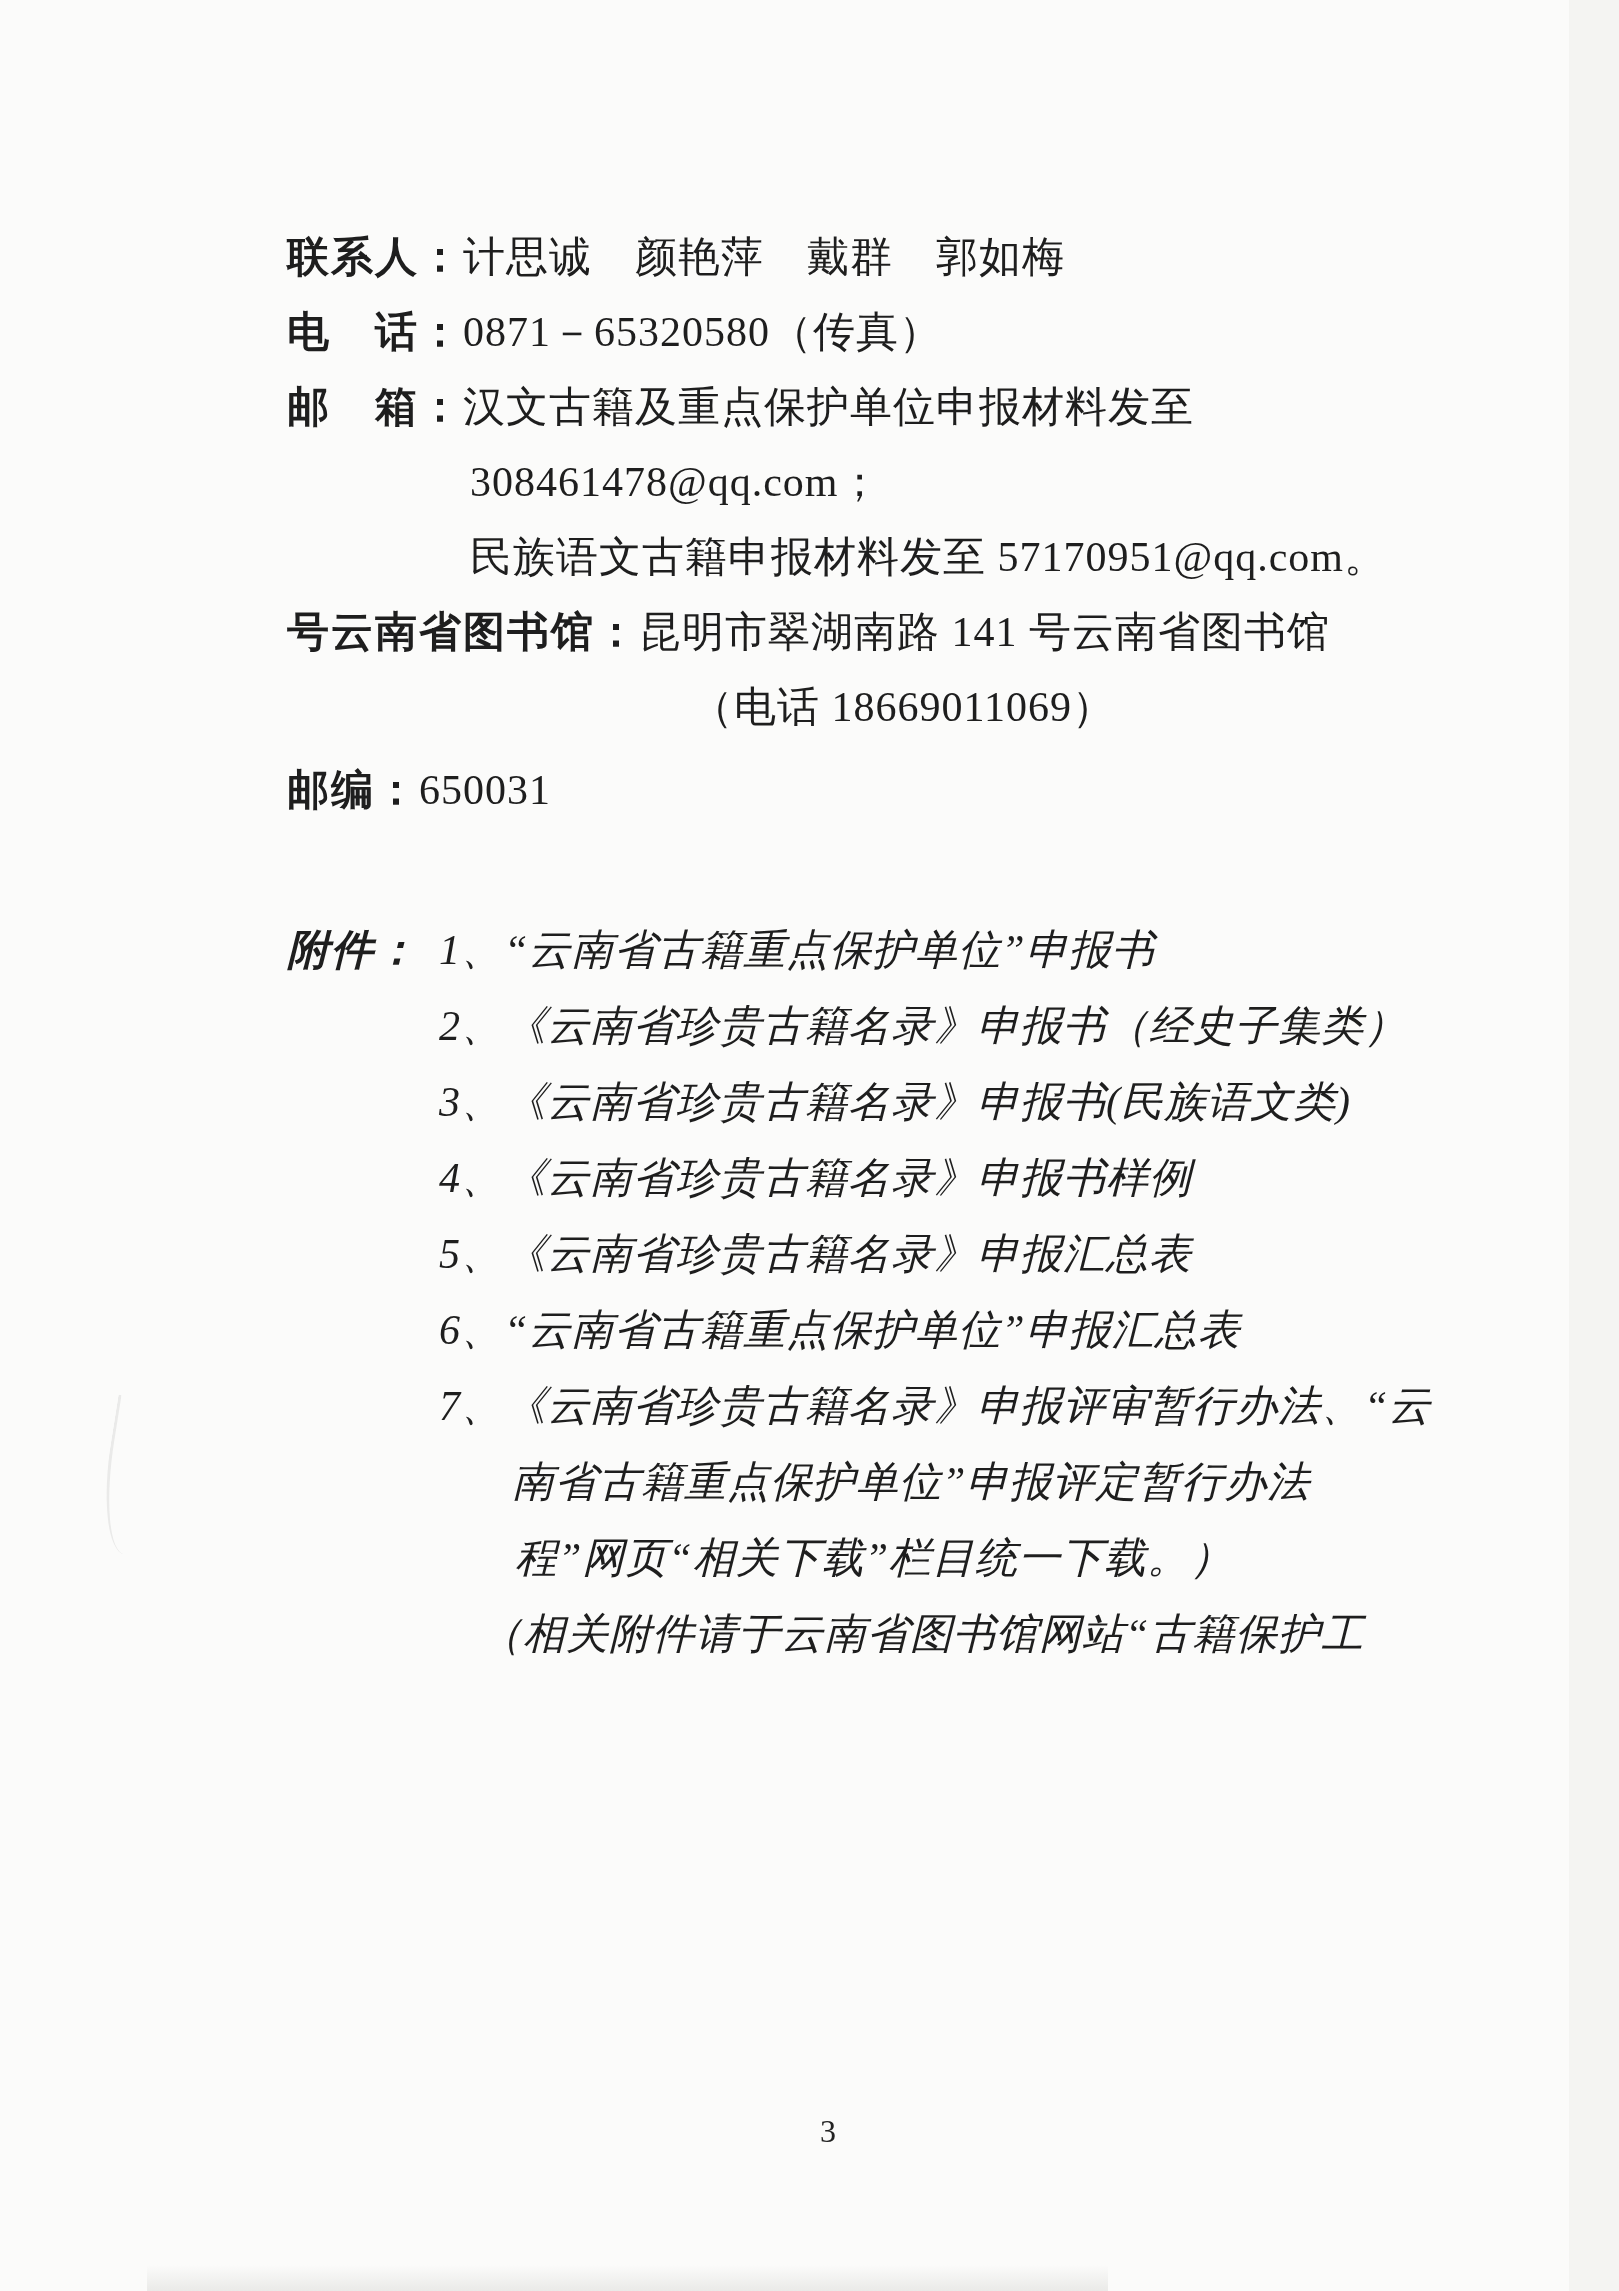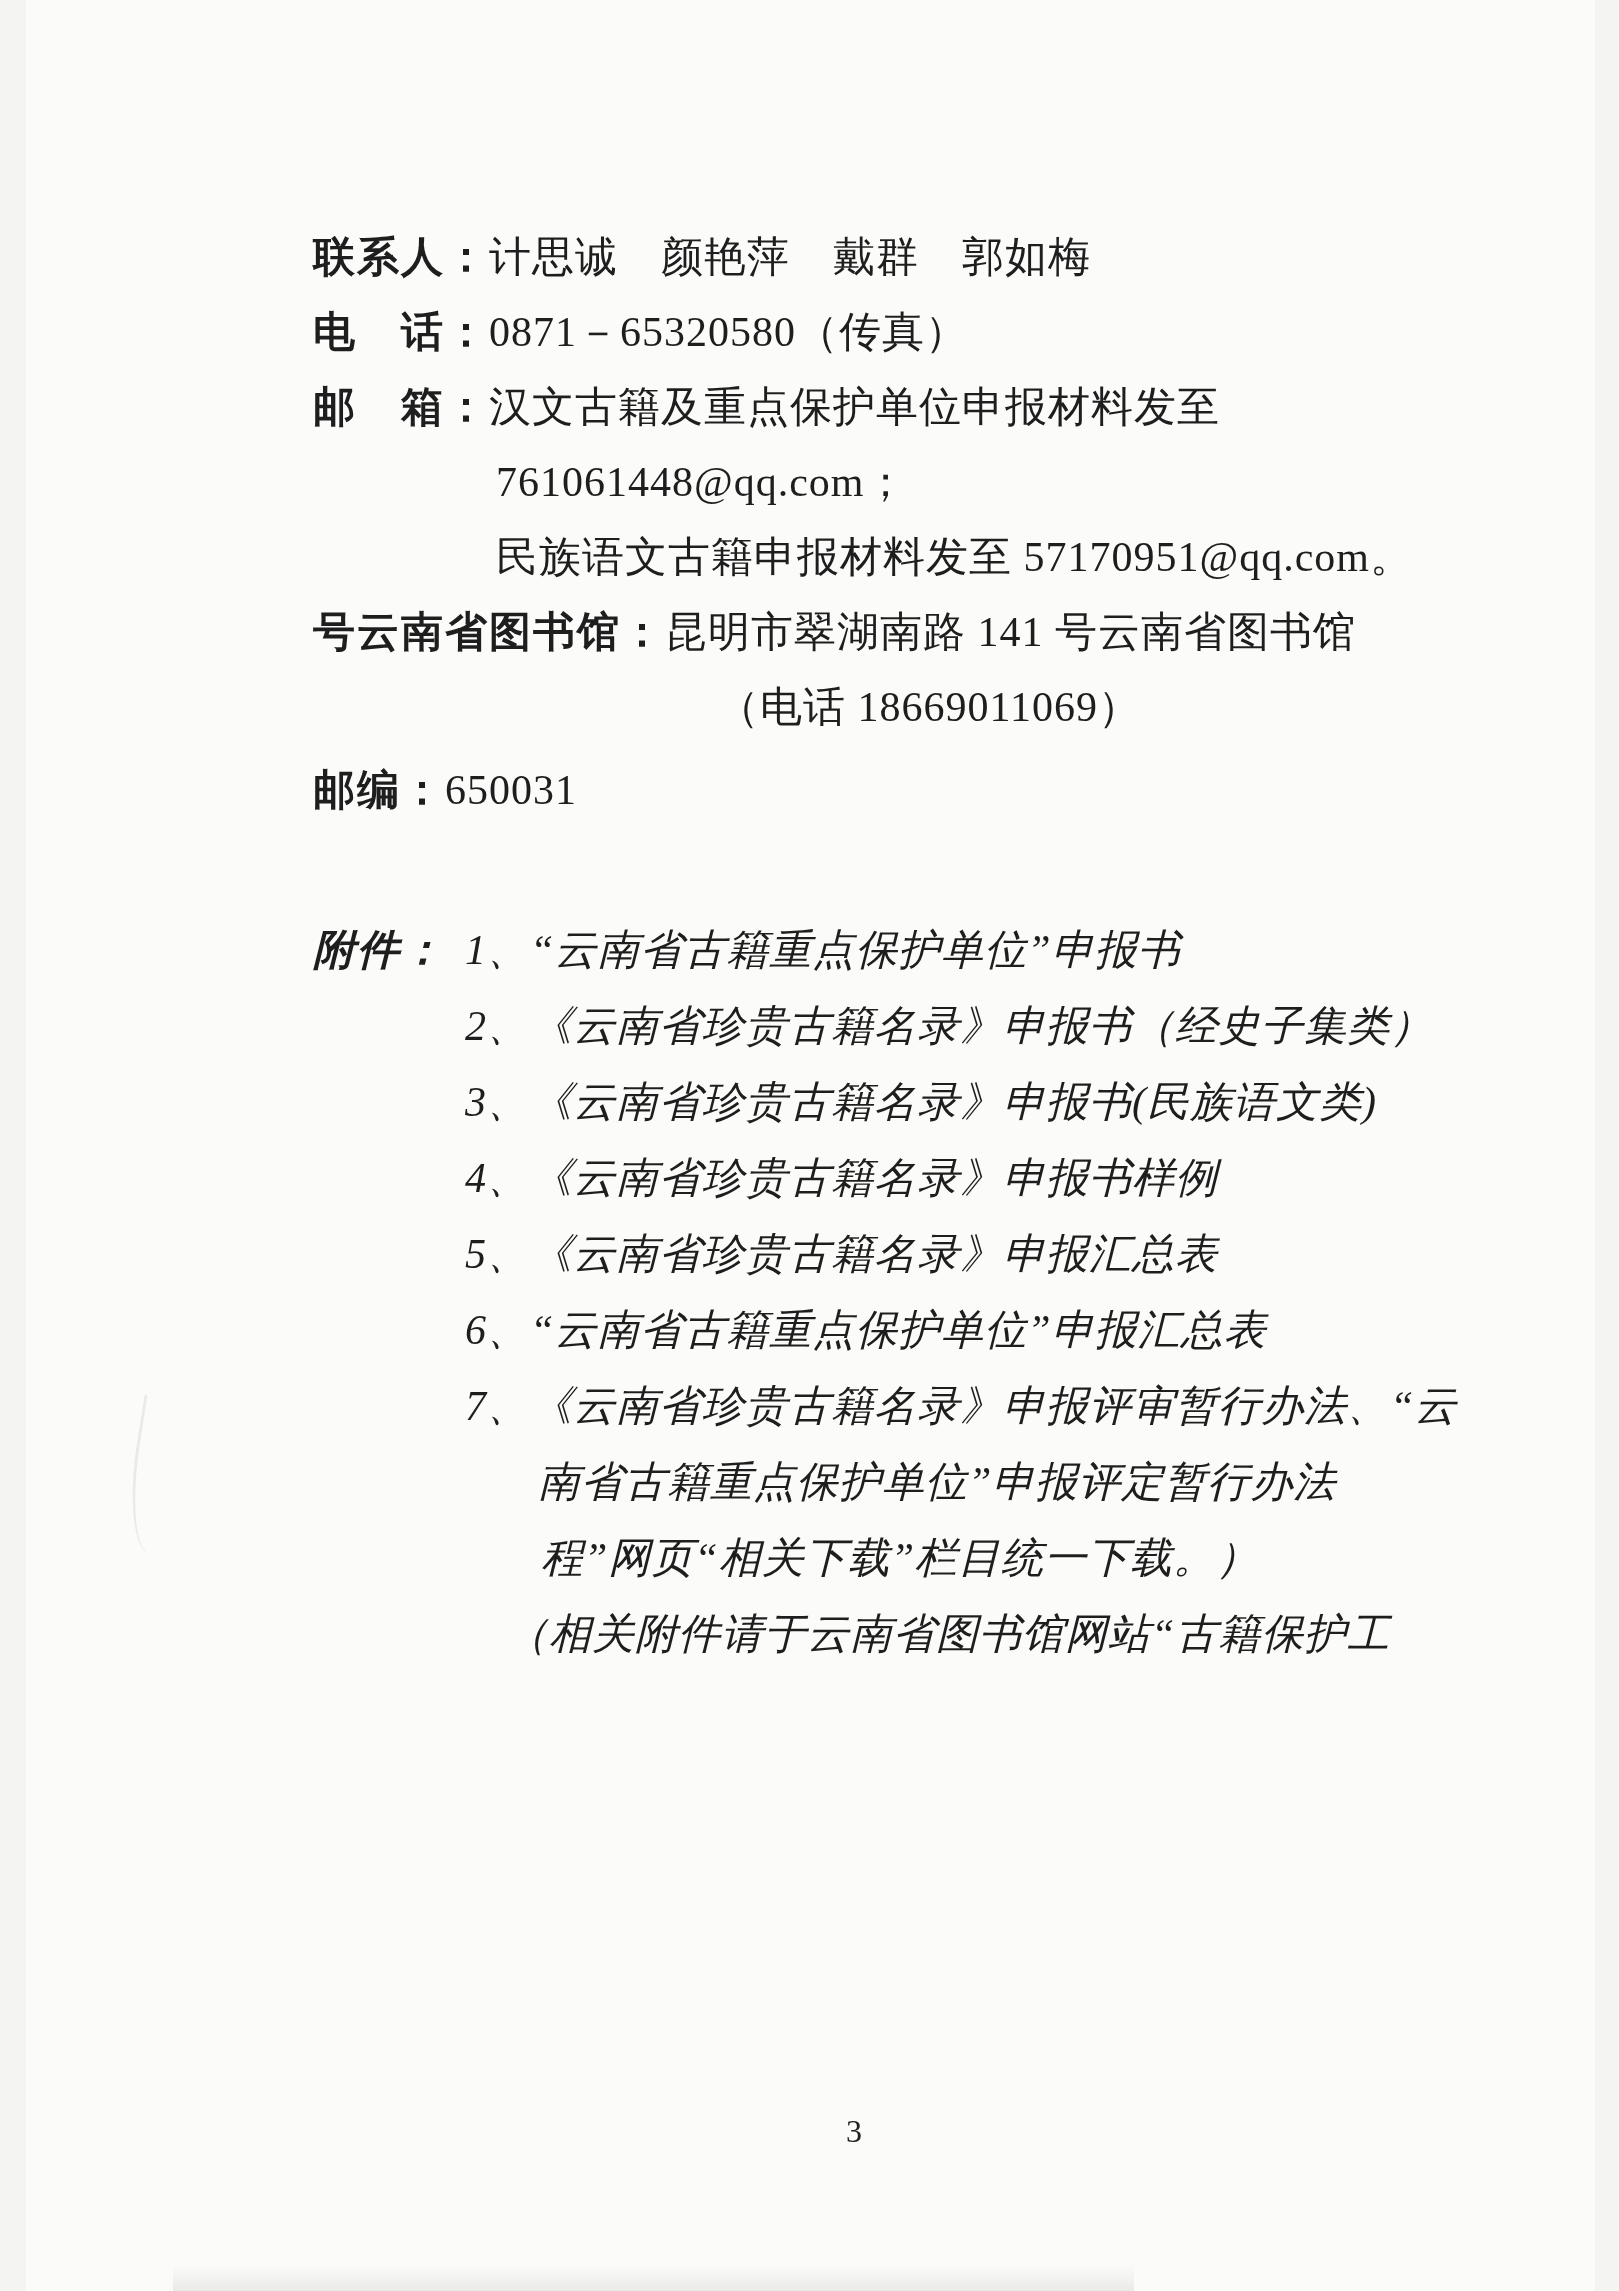--- a/index.html
+++ b/index.html
@@ -7,21 +7,20 @@
     width:1619px;height:2292px;
     background:#f4f4f2;
     font-family:"Liberation Serif","DejaVu Serif",serif;
   }
   .page{
     position:relative;
     width:1569px;height:2292px;
     background:#fbfbfa;
     color:#1e1e1e;
     overflow:hidden;
-    margin-left:26px;
   }
   .content{
     position:absolute;
     left:287px;top:220px;
     width:1196px;
   }
   .c-line{
     font-size:42px;
     line-height:75px;
     letter-spacing:1px;
@@ -92,21 +91,21 @@
 
     <div class="c-line">
       <span class="lbl">电　话：</span><span class="val">0871－65320580（传真）</span>
     </div>
 
     <div class="c-line">
       <span class="lbl">邮　箱：</span><span class="val">汉文古籍及重点保护单位申报材料发至</span>
     </div>
 
     <div class="c-line ind-email">
-      <span class="val">761061448@qq.com；</span>
+      <span class="val">308461478@qq.com；</span>
     </div>
 
     <div class="c-line ind-email">
       <span class="val">民族语文古籍申报材料发至 57170951@qq.com。</span>
     </div>
 
     <div class="c-line">
       <span class="lbl">号云南省图书馆：</span><span class="val">昆明市翠湖南路 141 号云南省图书馆</span>
     </div>
 

